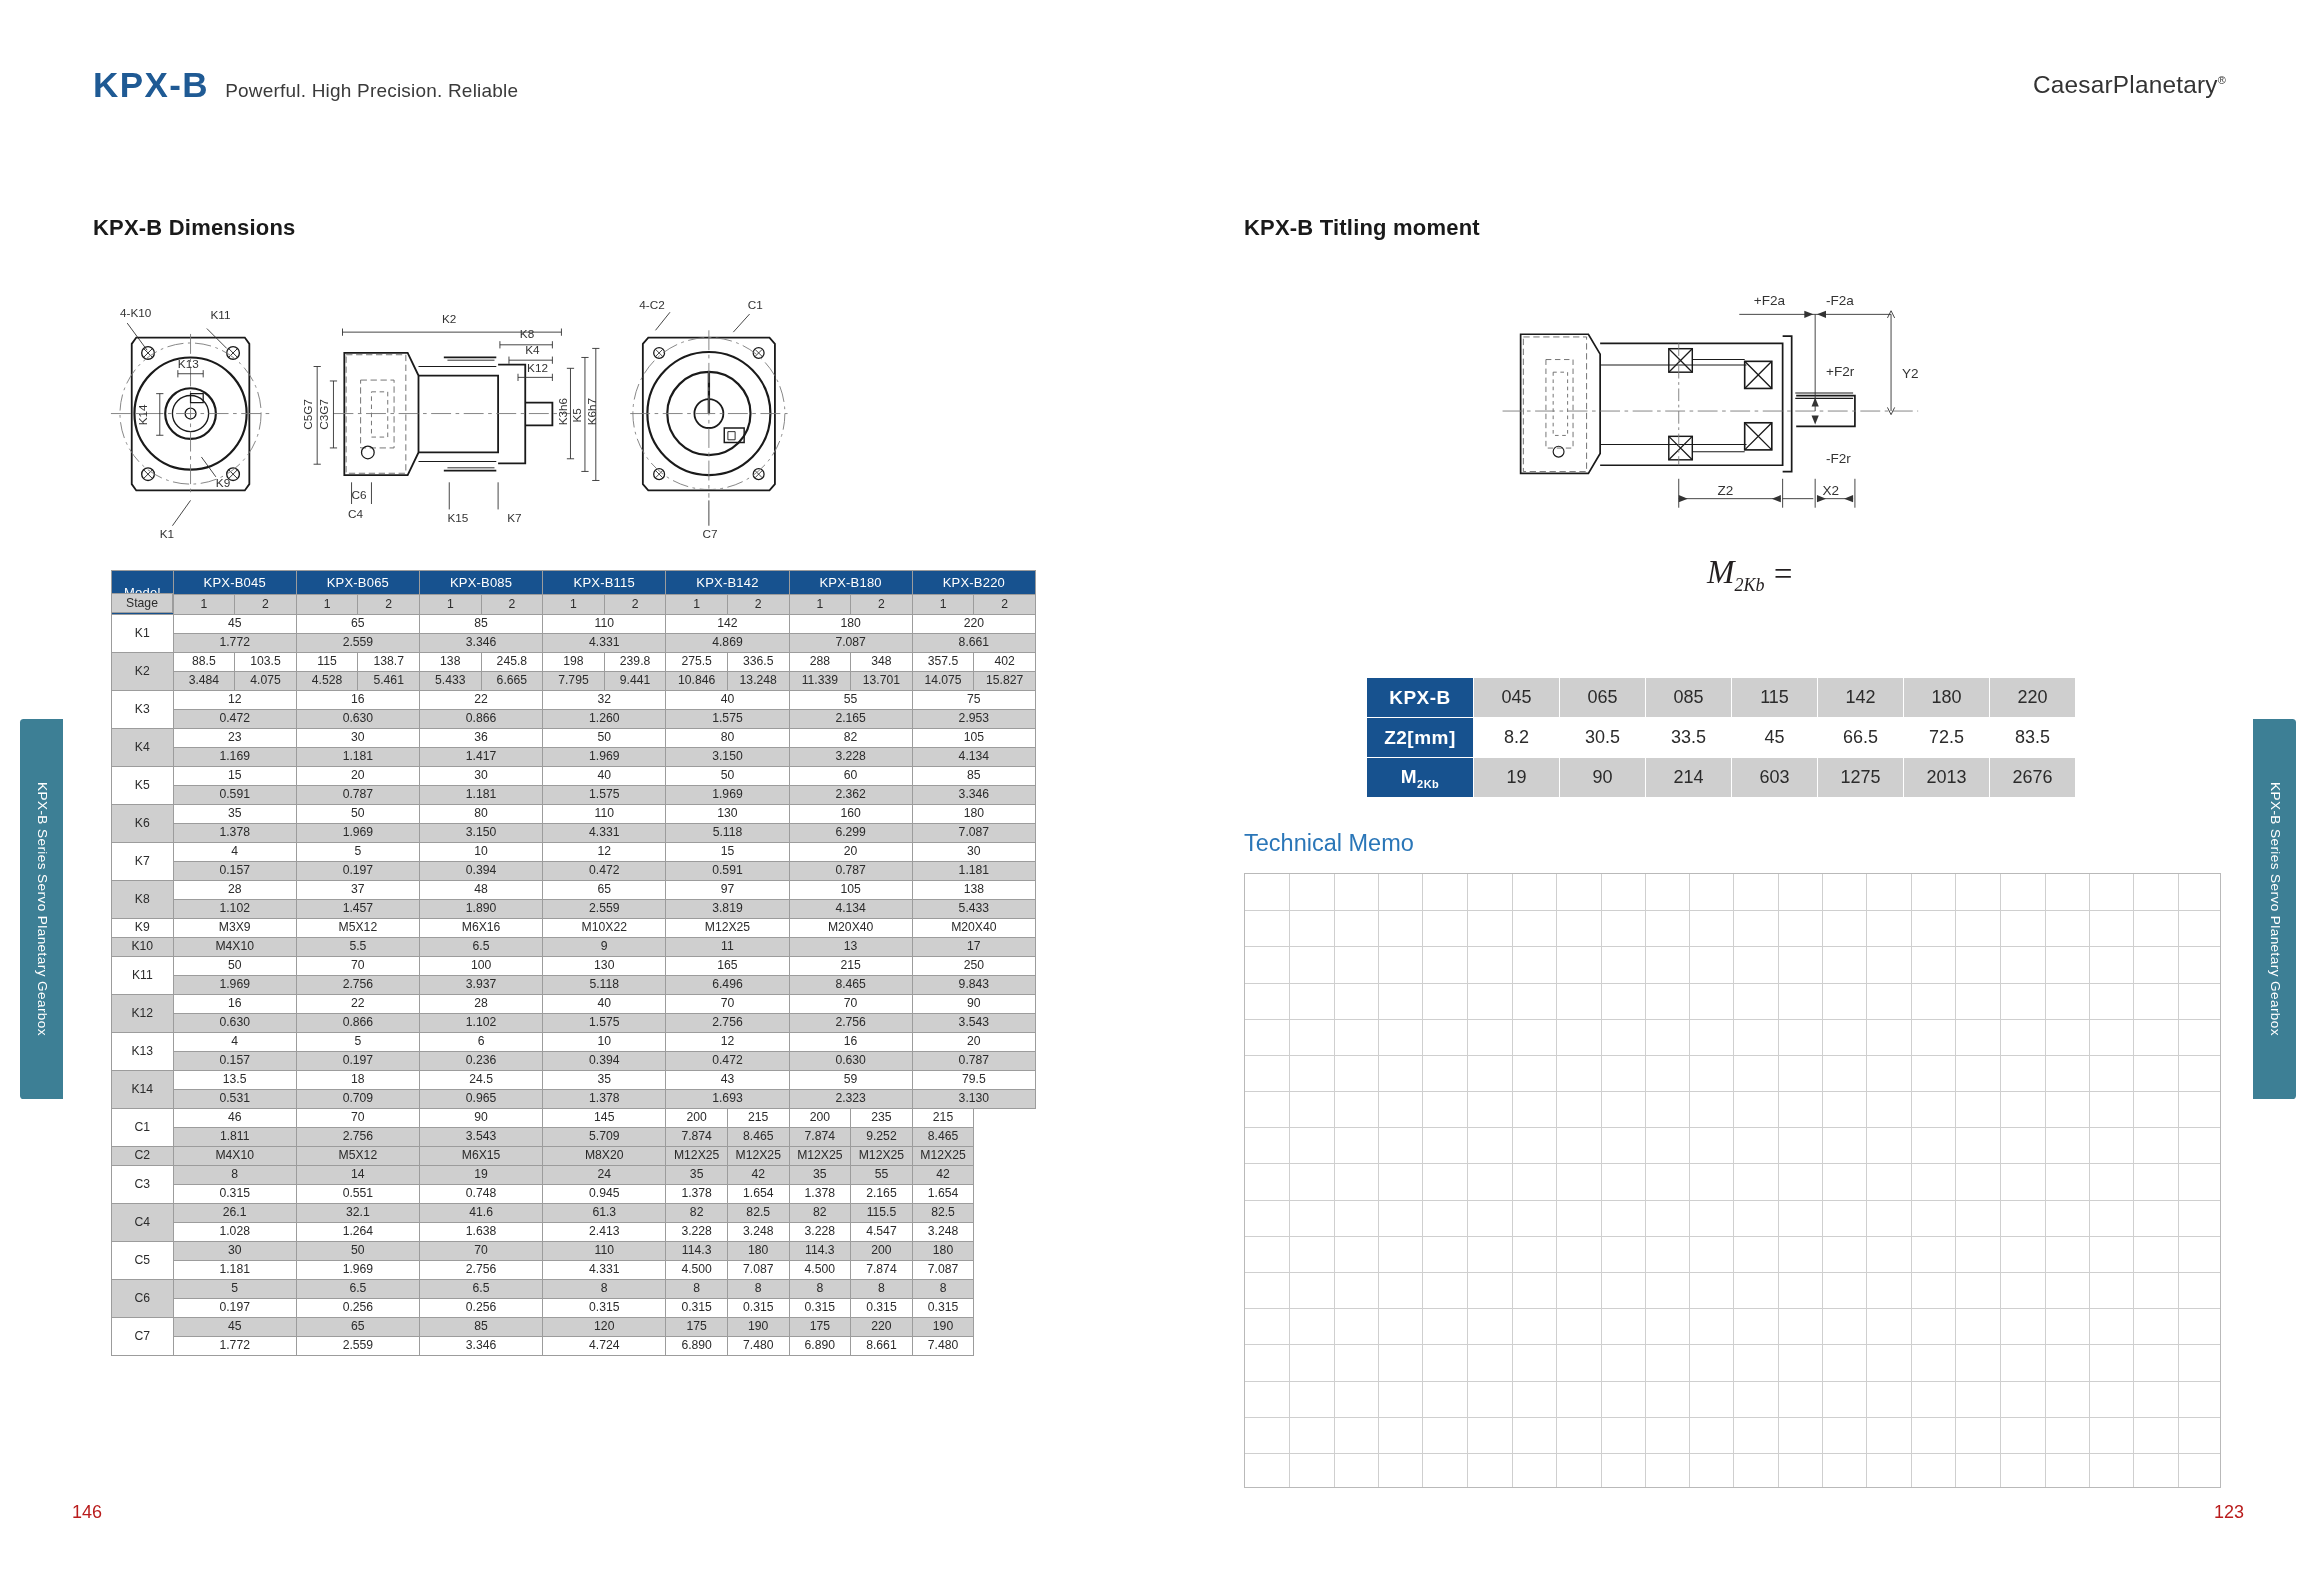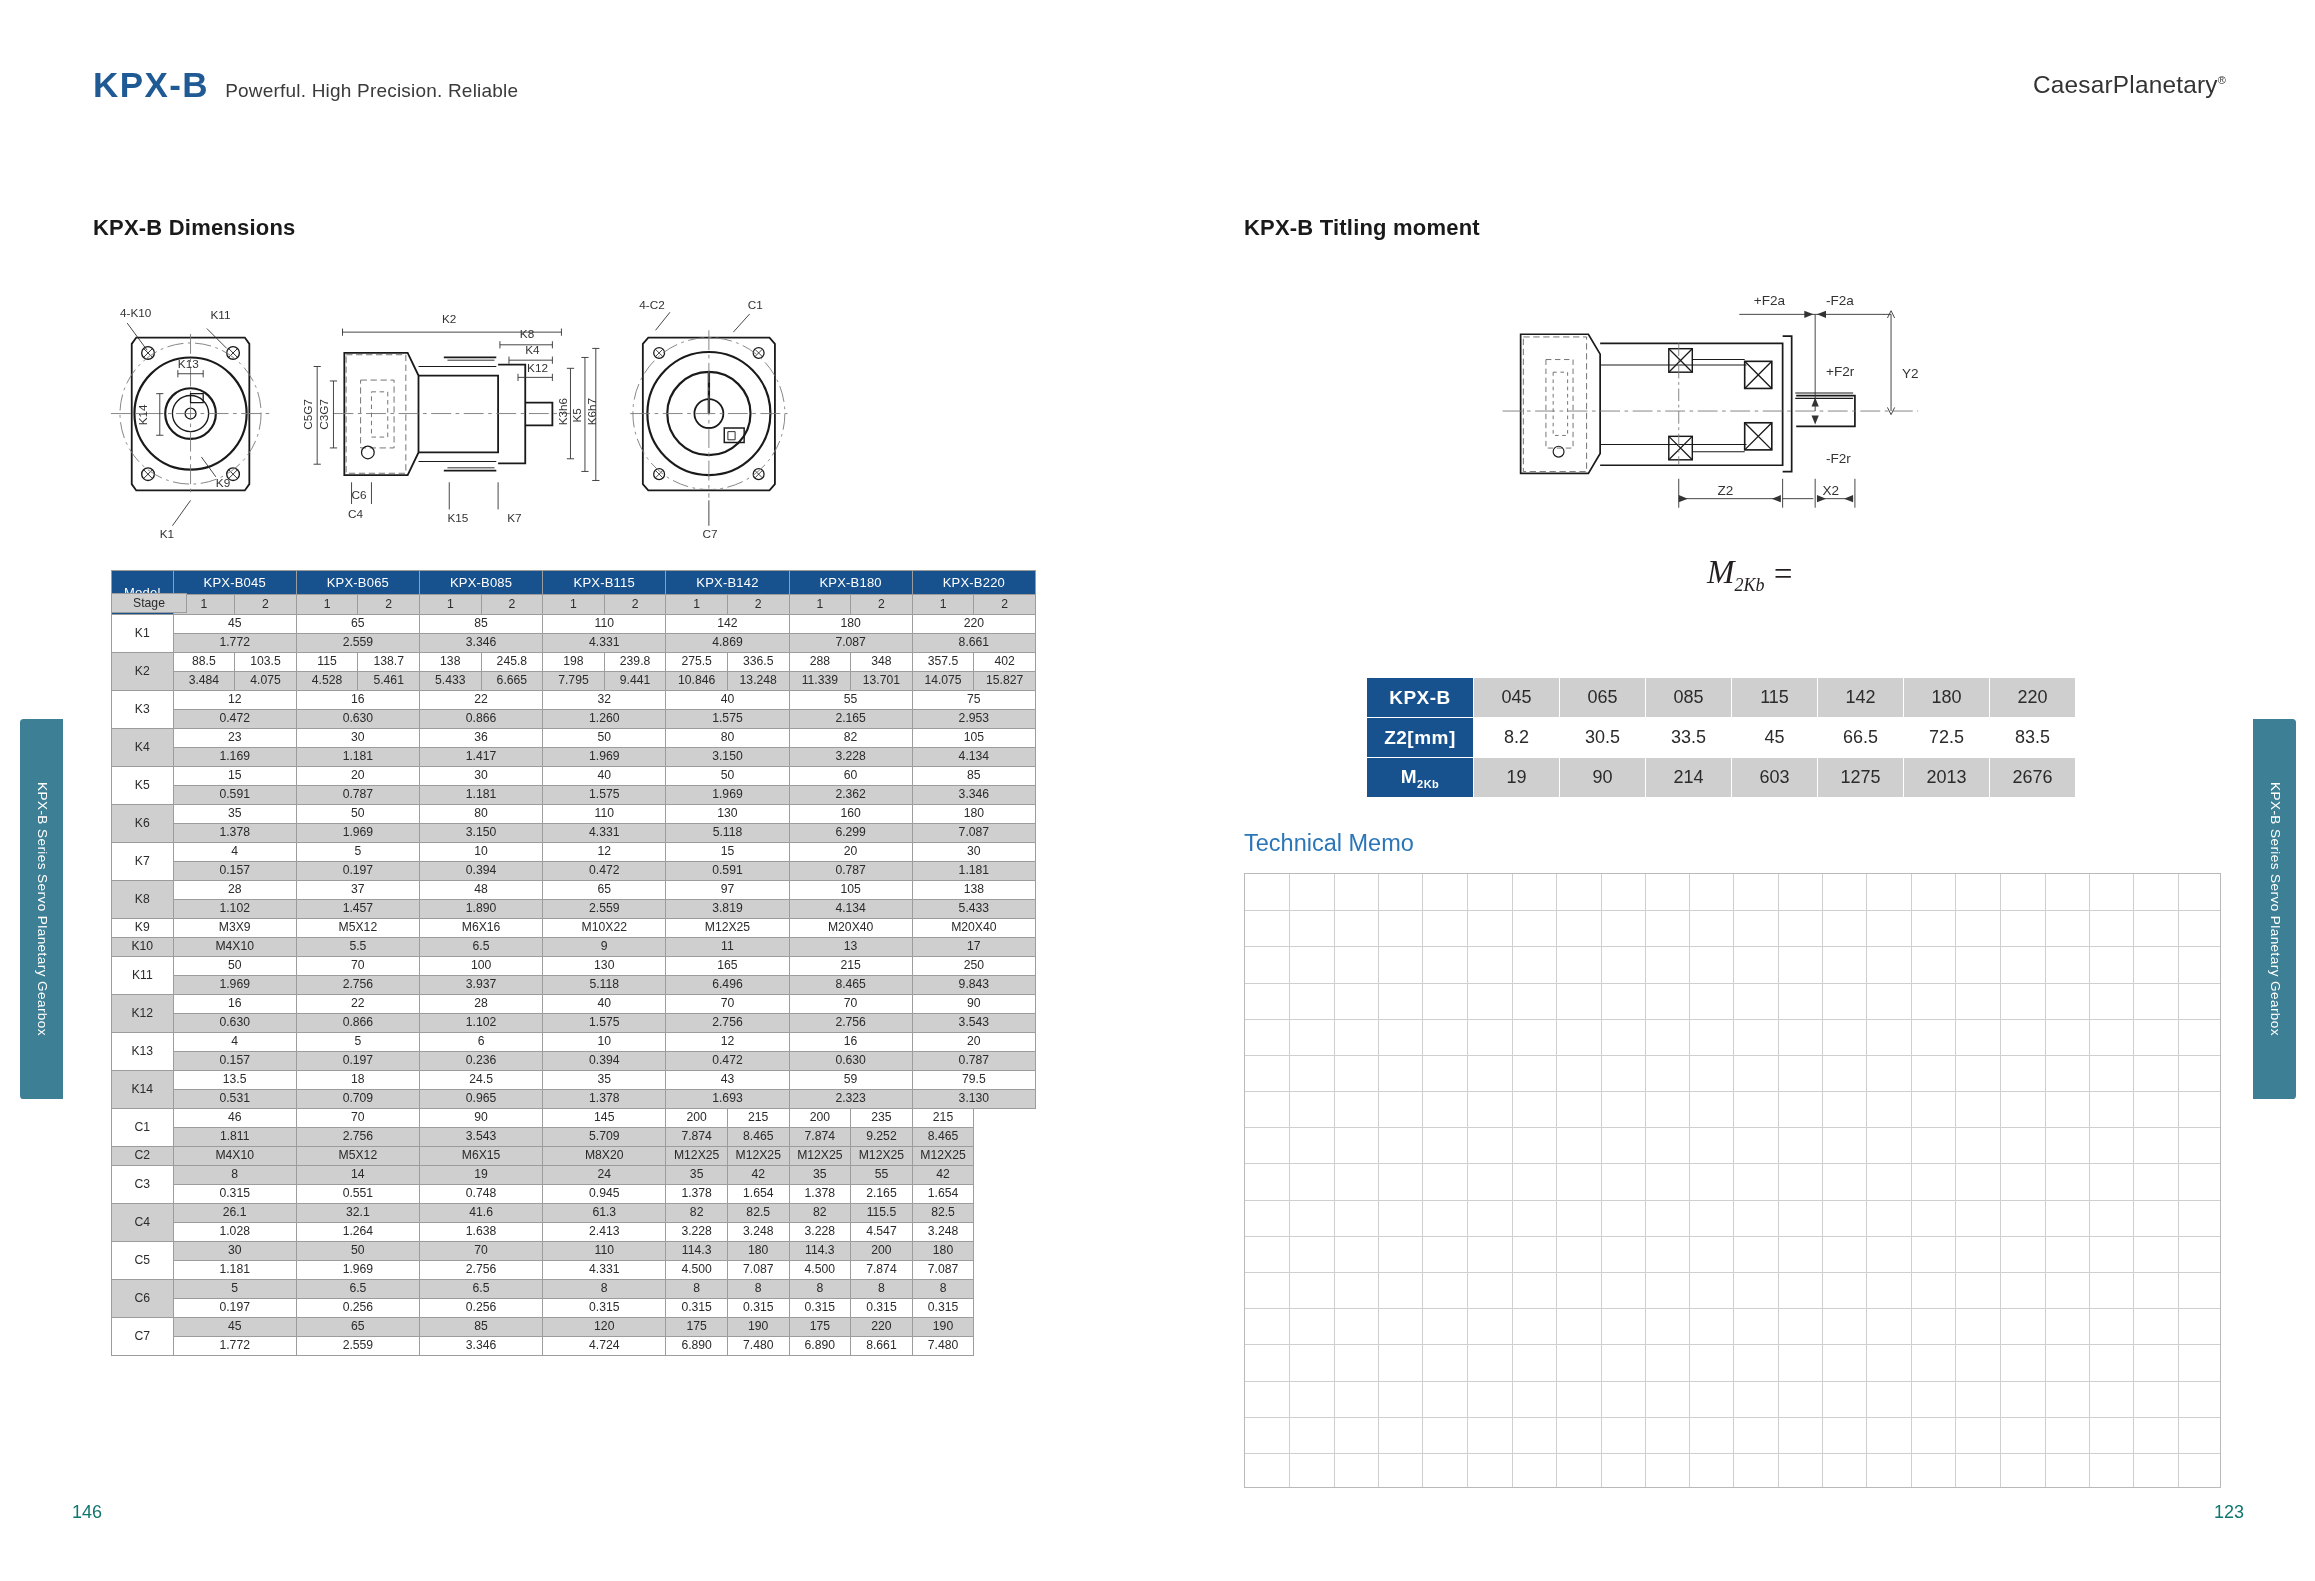--- a/index.html
+++ b/index.html
@@ -95,21 +95,21 @@
   #tab-right { right:20px; top:719px; height:380px; border-radius:0 3.6px 3.6px 0; }
   .sidetab span {
     position:absolute; left:50%; top:50%;
     transform:translate(-50%,-50%) rotate(90deg);
     white-space:nowrap; color:#fff; font-size:13.6px; letter-spacing:0.4px;
   }
   #tab-left span { transform:translate(-50%,-50%) rotate(90deg); }
   #tab-right span { transform:translate(-50%,-50%) rotate(90deg); }
 
   
-  .pgnum { position:absolute; font-size:18px; color:#0f766e; }
+  .pgnum { position:absolute; font-size:18px; color:#b91c1c; }
   #pg-left  { left:72px;  top:1502px; }
   #pg-right { right:72px; top:1502px; }
 
   svg text { font-family:"Liberation Sans", sans-serif; }
 </style>
 </head>
 <body>
 
 <div class="page">
 
@@ -668,21 +668,21 @@
           <td colspan="2" class="white">4.724</td>
           <td colspan="1" class="white">6.890</td>
           <td colspan="1" class="white">7.480</td>
           <td colspan="1" class="white">6.890</td>
           <td colspan="1" class="white">8.661</td>
           <td colspan="1" class="white">7.480</td>
         </tr>
       </tbody>
   </table>
 
-  <div style="position:absolute;left:111px;top:593px;width:76px;height:20px;
+  <div style="position:absolute;left:111px;top:593px;width:62px;height:20px;
               display:flex;align-items:center;justify-content:center;
               background:#cfcfcf;border:0.9px solid #9c9c9c;font-size:12.2px;color:#2b2b2b;">Stage</div>
 
   <div class="drawing-right">
   <svg viewBox="0 0 560 290" width="507" height="262" fill="none" stroke="#1a1a1a" stroke-width="1.5">
     <g stroke-width="1.9">
       <path d="M30 70 L105 70 L118 92 L118 202 L105 224 L30 224 Z"></path>
       <path d="M118 80 H320 V215 H118"></path>
       <path d="M320 72 H330 V222 H320"></path>
       <path d="M335 138 H400 V172 H335"></path>

